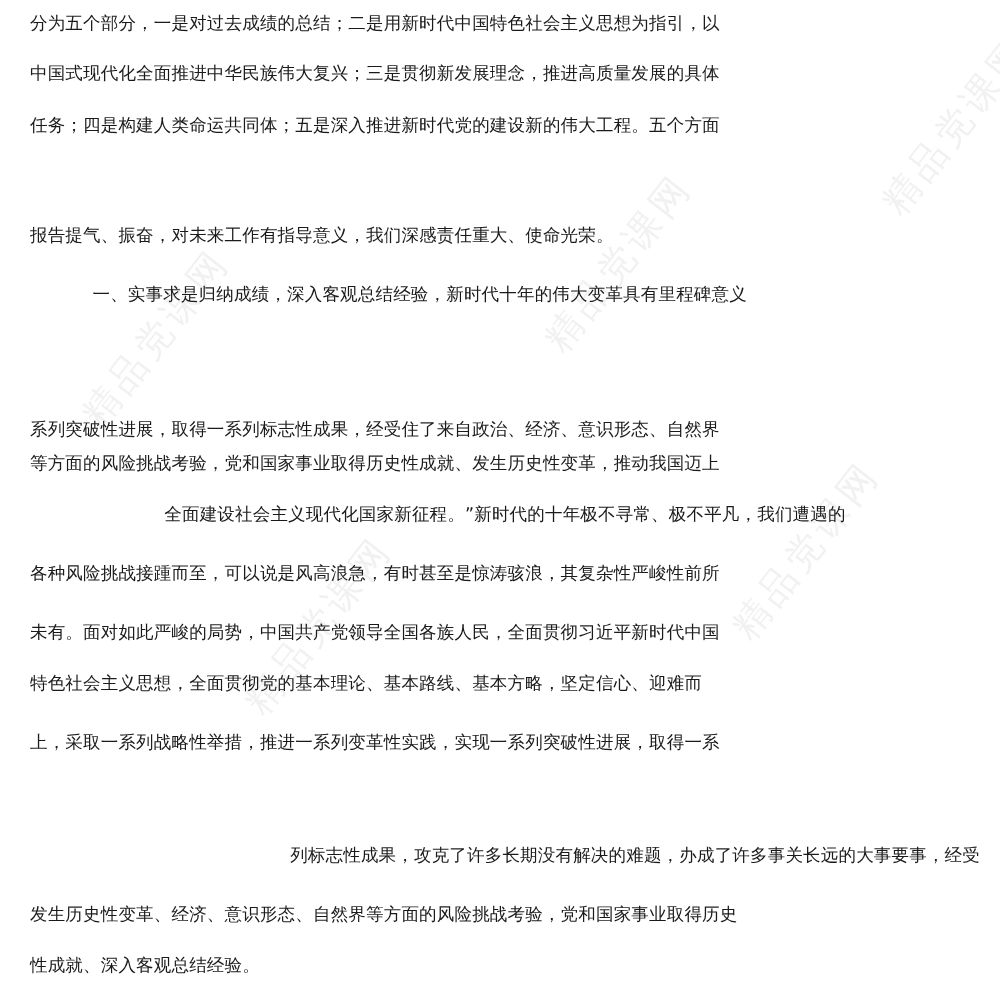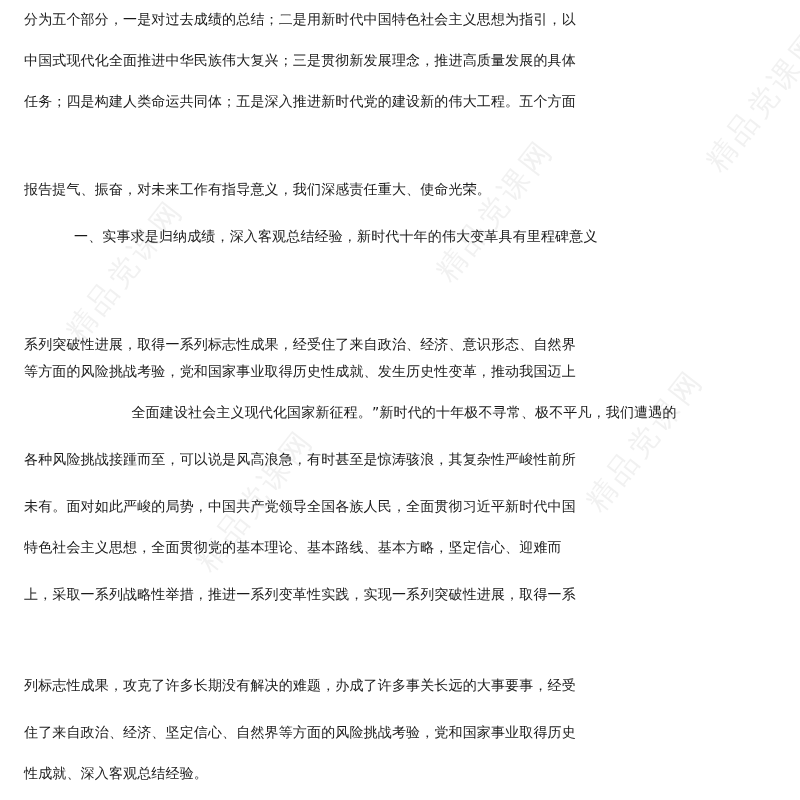--- a/index.html
+++ b/index.html
@@ -53,28 +53,28 @@
 
 <div class="page">
 
   <div class="watermark" style="left:40px; top:250px;">精品党课网</div>
   <div class="watermark" style="left:410px; top:190px;">精品党课网</div>
   <div class="watermark" style="left:170px; top:480px;">精品党课网</div>
   <div class="watermark" style="left:560px; top:420px;">精品党课网</div>
   <div class="watermark" style="left:680px; top:80px;">精品党课网</div>
 
   <div class="line" style="top:7px;">分为五个部分，一是对过去成绩的总结；二是用新时代中国特色社会主义思想为指引，以</div>
-  <div class="line" style="top:48px;">中国式现代化全面推进中华民族伟大复兴；三是贯彻新发展理念，推进高质量发展的具体</div>
+  <div class="line" style="top:48px;font-family:Liberation Serif, serif;">中国式现代化全面推进中华民族伟大复兴；三是贯彻新发展理念，推进高质量发展的具体</div>
   <div class="line" style="top:89px;">任务；四是构建人类命运共同体；五是深入推进新时代党的建设新的伟大工程。五个方面</div>
   <div class="line" style="top:177px;">报告提气、振奋，对未来工作有指导意义，我们深感责任重大、使命光荣。</div>
   <div class="line indent" style="top:224px;">一、实事求是归纳成绩，深入客观总结经验，新时代十年的伟大变革具有里程碑意义</div>
   <div class="line" style="top:312px;margin-top:20px;">系列突破性进展，取得一系列标志性成果，经受住了来自政治、经济、意识形态、自然界</div>
   <div class="line" style="top:359px;">等方面的风险挑战考验，党和国家事业取得历史性成就、发生历史性变革，推动我国迈上</div>
   <div class="line" style="top:400px;text-align:center;">全面建设社会主义现代化国家新征程。”新时代的十年极不寻常、极不平凡，我们遭遇的</div>
   <div class="line" style="top:447px;">各种风险挑战接踵而至，可以说是风高浪急，有时甚至是惊涛骇浪，其复杂性严峻性前所</div>
   <div class="line" style="top:494px;">未有。面对如此严峻的局势，中国共产党领导全国各族人民，全面贯彻习近平新时代中国</div>
   <div class="line" style="top:535px;">特色社会主义思想，全面贯彻党的基本理论、基本路线、基本方略，坚定信心、迎难而</div>
   <div class="line" style="top:582px;">上，采取一系列战略性举措，推进一系列变革性实践，实现一系列突破性进展，取得一系</div>
-  <div class="line" style="top:673px;">列标志性成果，攻克了许多长期没有解决的难题，办成了许多事关长远的大事要事，经受</div>
-  <div class="line" style="top:720px;">住了来自政治、经济、坚定信心、自然界等方面的风险挑战考验，党和国家事业取得历史</div>
+  <div class="line" style="top:673px;text-align:right;">列标志性成果，攻克了许多长期没有解决的难题，办成了许多事关长远的大事要事，经受</div>
+  <div class="line" style="top:720px;">发生历史性变革、经济、意识形态、自然界等方面的风险挑战考验，党和国家事业取得历史</div>
   <div class="line" style="top:761px;">性成就、深入客观总结经验。</div>
 
 </div>
 
 </body></html>

